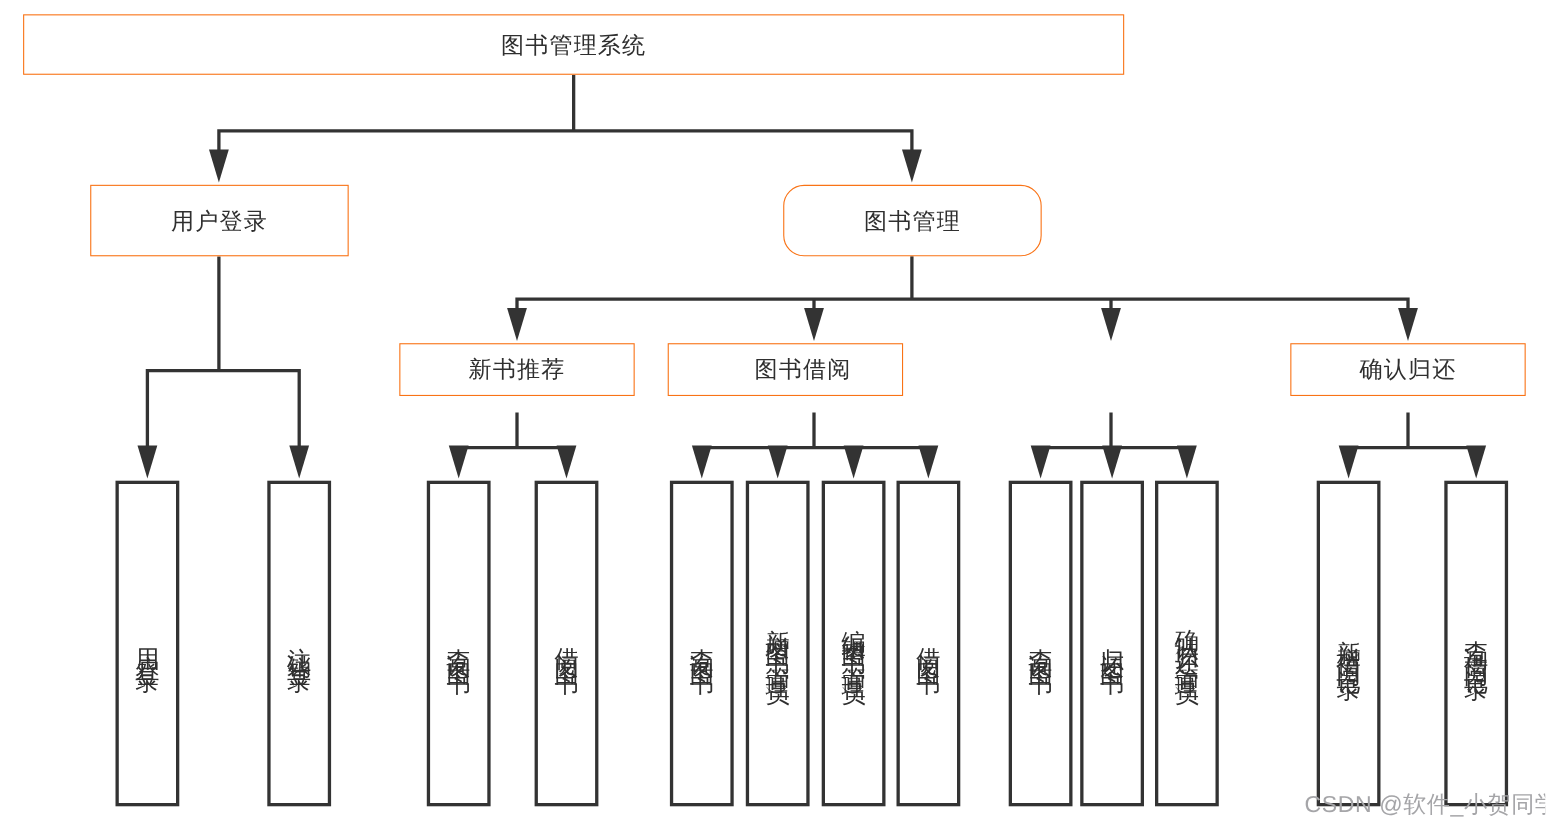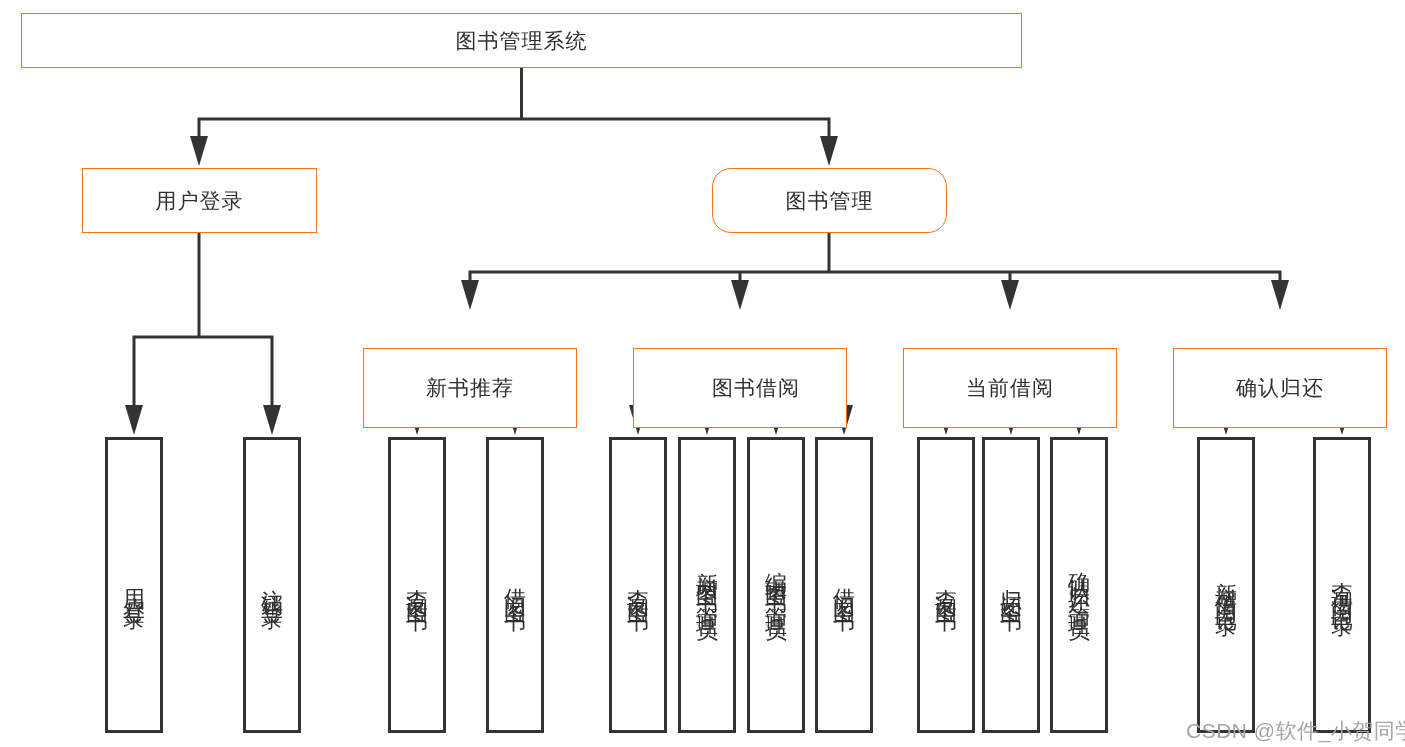--- a/index.html
+++ b/index.html
@@ -56,23 +56,23 @@
     letter-spacing: 7px;
     white-space: nowrap;
     color: #2f2f2f;
   }
   
   .n-root   { left: 21px;  top: 13px;  width: 1001px; height: 55px; }
   
   .n-ulogin { left: 82px;  top: 168px; width: 235px; height: 65px; }
   .n-bmgmt  { left: 712px; top: 168px; width: 235px; height: 65px; border-radius: 19px; }
   
-  .n-l3     { top: 312px; width: 214px; height: 80px; margin-top: 36px; }
+  .n-l3     { top: 312px; width: 214px; height: 48px; }
   .n-newrec { left: 363px; }
-  .n-borrow { left: 633px; padding-left: 32px; }
+  .n-borrow { left: 607px; padding-left: 32px; }
   .n-curr   { left: 903px; }
   .n-record { left: 1173px; }
   
   .lf-ul1 { left: 105px; }
   .lf-ul2 { left: 243px; }
   .lf-nb1 { left: 388px; }
   .lf-nb2 { left: 486px; }
   .lf-bb1 { left: 609px; }
   .lf-bb2 { left: 678px; }
   .lf-bb3 { left: 747px; }
@@ -158,23 +158,20 @@
   <div class="node n-bmgmt">
     <span>图书管理</span>
   </div>
 
   <div class="node n-l3 n-newrec">
     <span>新书推荐</span>
   </div>
   <div class="node n-l3 n-borrow">
     <span>图书借阅</span>
   </div>
-  <div class="node n-l3 n-curr">
-    <span>当前借阅</span>
-  </div>
   <div class="node n-l3 n-record">
     <span>确认归还</span>
   </div>
 
   <div class="leaf lf-ul1">
     <span class="vtext">用户登录</span>
   </div>
   <div class="leaf lf-ul2">
     <span class="vtext">注销登录</span>
   </div>

